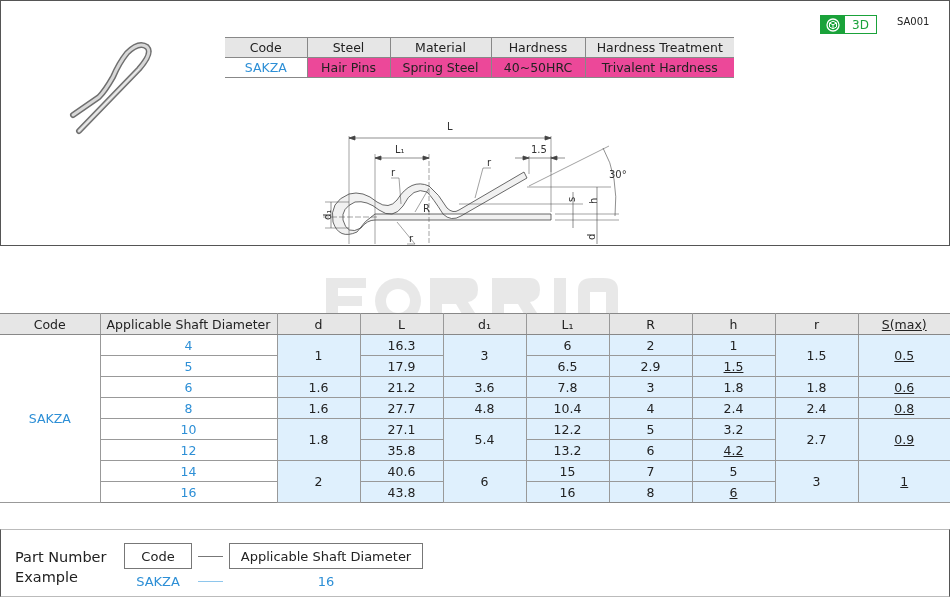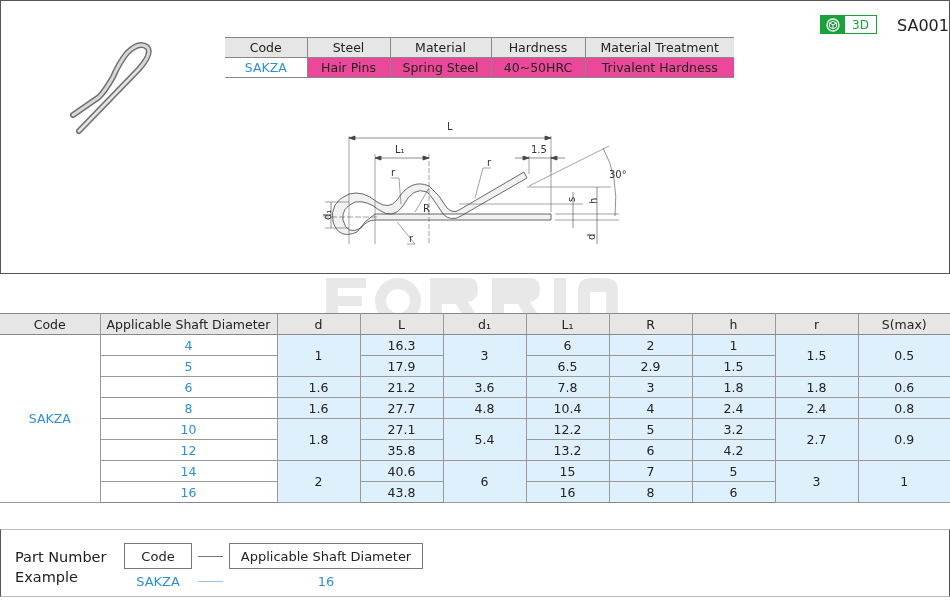--- a/index.html
+++ b/index.html
@@ -1,44 +1,44 @@
 <!DOCTYPE html>
 <html><head>
 <meta charset="utf-8">
 <style>
   * { box-sizing: border-box; margin: 0; padding: 0; }
   html, body { width: 950px; height: 603px; background: #fff; overflow: hidden; }
   body { font-family: "DejaVu Sans", "Liberation Sans", sans-serif; color: #222; position: relative; }
 
-  .top-panel { position: absolute; left: 0; top: 0; width: 950px; height: 274px; border: 1px solid #555; border-top: 1px solid #555; background: #fff; }
+  .top-panel { position: absolute; left: 0; top: 0; width: 950px; height: 246px; border: 1px solid #555; border-top: 1px solid #555; background: #fff; }
   .product-img { position: absolute; left: 68px; top: 38px; width: 95px; height: 100px; }
 
   .badge-3d { position: absolute; left: 819px; top: 14px; height: 19px; width: 57px; border: 1px solid #1aa23a; display: flex; font-size: 12px; }
   .badge-3d .ico { width: 24px; background: #1aa23a; display: flex; align-items: center; justify-content: center; }
   .badge-3d .lbl { flex: 1; color: #1aa23a; display: flex; align-items: center; justify-content: center; }
-  .series-code { position: absolute; left: 896px; top: 15px; font-size: 16px; color: #222; }
+  .series-code { position: absolute; left: 896px; top: 15px; font-size: 10px; color: #222; }
 
   table.spec { position: absolute; left: 224px; top: 36px; border-collapse: collapse; font-size: 12.5px; }
   table.spec th, table.spec td { height: 20px; text-align: center; font-weight: normal; padding: 0 6px; border-left: 1px solid #888; }
   table.spec th:first-child, table.spec td:first-child { border-left: none; }
   table.spec th { background: #e6e6e6; border-top: 1px solid #888; border-bottom: 1px solid #888; }
   table.spec td { background: #ec4899; border-bottom: 1px solid #888; }
   table.spec td.code { background: #fff; color: #2d8fd6; }
 
   .drawing { position: absolute; left: 318px; top: 115px; width: 320px; height: 140px; }
   .drawing text { font-family: "DejaVu Sans", sans-serif; font-size: 10px; fill: #333; }
 
   .watermark { position: absolute; left: 322px; top: 274px; width: 306px; height: 54px; opacity: 0.13; }
 
   table.main { position: absolute; left: 0; top: 313px; width: 950px; border-collapse: collapse; font-size: 12.5px; table-layout: fixed; }
   table.main th, table.main td { height: 21px; text-align: center; font-weight: normal; border: 1px solid #999; padding: 0; }
   table.main th { background: #e6e6e6; border-top: 1px solid #888; border-bottom: 1px solid #888; }
   table.main tr:last-child td { border-bottom: 1px solid #888; }
   table.main th:first-child, table.main td:first-child { border-left: none; }
-  table.main th:last-child, table.main td:last-child { border-right: none; }
+  table.main th:last-child, table.main td:last-child { border-right: none; text-decoration: underline; }
   table.main td.blue { background: #dff0fd; }
   table.main td.link { color: #2d8fd6; background: #fff; }
 
   .bottom-panel { position: absolute; left: 0; top: 529px; width: 950px; height: 68px; border: 1px solid #555; border-top: 1px solid #bbb; border-bottom: 1px solid #bbb; text-decoration: underline; }
   .pn-label { position: absolute; left: 14px; top: 17px; font-size: 14.5px; line-height: 20px; color: #222; }
   .pn-box { position: absolute; top: 13px; height: 26px; border: 1px solid #777; font-size: 13px; display: flex; align-items: center; justify-content: center; }
   .pn-dash { position: absolute; height: 1px; background: #777; }
   .pn-val { position: absolute; top: 44px; font-size: 13px; color: #2d8fd6; text-align: center; }
 </style>
 </head>
@@ -65,21 +65,21 @@
   </div>
   <div class="series-code">SA001</div>
 
   <table class="spec">
     <tbody>
         <tr>
       <th style="width:82px">Code</th>
       <th style="width:83px">Steel</th>
       <th style="width:101px">Material</th>
       <th style="width:94px">Hardness</th>
-      <th style="width:149px">Material Treatment</th>
+      <th style="width:149px">Hardness Treatment</th>
     </tr>
     <tr>
       <td class="code">SAKZA</td>
       <td>Hair Pins</td>
       <td>Spring Steel</td>
       <td>40~50HRC</td>
       <td>Trivalent Hardness</td>
     </tr>
   </tbody>
     </table>

